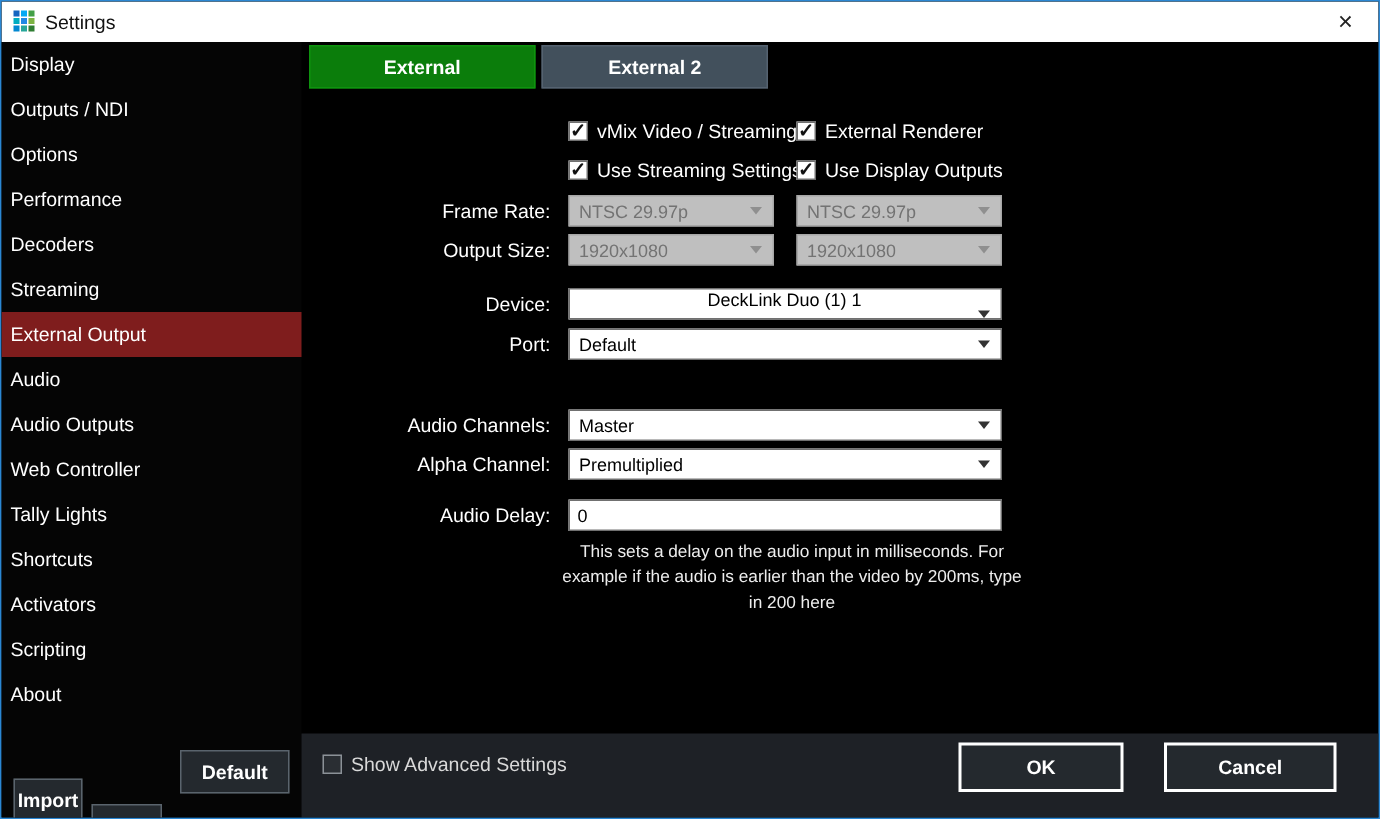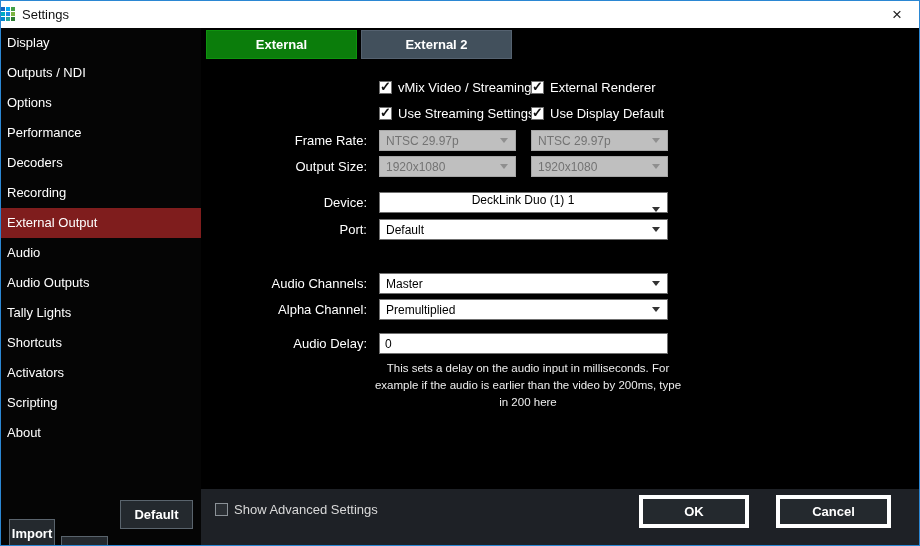--- a/index.html
+++ b/index.html
@@ -12,21 +12,21 @@
     background: #000;
     border: 1px solid #2b87d3;
     overflow: hidden;
   }
 
   
   .titlebar {
     position: absolute; top: 0; left: 0; right: 0; height: 27px;
     background: #ffffff;
     display: flex; align-items: center;
-    padding-left: 0;
+    padding-left: 8px;
   }
   .logo {
     width: 15px; height: 15px;
     display: grid;
     grid-template-columns: repeat(3, 4px);
     grid-template-rows: repeat(3, 4px);
     gap: 1px;
     margin-right: 6px;
   }
   .logo i { display: block; width: 4px; height: 4px; }
@@ -136,21 +136,21 @@
 
   
   .footer {
     position: absolute; left: 200px; top: 488px; right: 0; bottom: 0;
     background: #1e2126;
   }
   .footer-btn {
     position: absolute;
     height: 33px;
     background: #24292e;
-    border: 4px solid #ffffff;
+    border: 2px solid #ffffff;
     color: #fff; font-size: 13px; font-weight: bold;
     cursor: pointer;
     font-family: "Liberation Sans", sans-serif;
   }
 </style>
 </head>
 <body>
 
 <div class="window">
 
@@ -169,24 +169,25 @@
     <span class="title">Settings</span>
     <span class="close-btn">×</span>
   </div>
 
   <div class="sidebar">
     <div class="side-item">Display</div>
     <div class="side-item">Outputs / NDI</div>
     <div class="side-item">Options</div>
     <div class="side-item">Performance</div>
     <div class="side-item">Decoders</div>
-    <div class="side-item">Recording</div>
+    <div class="side-item">Streaming</div>
     <div class="side-item selected">External Output</div>
     <div class="side-item">Audio</div>
     <div class="side-item">Audio Outputs</div>
+    <div class="side-item">Web Controller</div>
     <div class="side-item">Tally Lights</div>
     <div class="side-item">Shortcuts</div>
     <div class="side-item">Activators</div>
     <div class="side-item">Scripting</div>
     <div class="side-item">About</div>
   </div>
 
   <button class="side-btn" style="left:8px; top:518px; width:46px;">Import</button>
   <button class="side-btn" style="left:60px; top:499px; width:47px;margin-top:36px;">Export</button>
   <button class="side-btn" style="left:119px; top:499px; width:73px;">Default</button>
@@ -202,21 +203,21 @@
     <span class="cb checked"></span>
     <span class="cb-label">External Renderer</span>
   </div>
 
   <div class="check-row" style="left:378px; top:105px;">
     <span class="cb checked"></span>
     <span class="cb-label">Use Streaming Settings</span>
   </div>
   <div class="check-row" style="left:530px; top:105px;">
     <span class="cb checked"></span>
-    <span class="cb-label">Use Display Default</span>
+    <span class="cb-label">Use Display Outputs</span>
   </div>
 
   <div class="lbl" style="top:129px;">Frame Rate:</div>
   <div class="dd disabled" style="left:378px; top:129px; width:137px;">
     <span class="dd-value">NTSC 29.97p</span>
     <span class="dd-arrow"></span>
   </div>
   <div class="dd disabled" style="left:530px; top:129px; width:137px;">
     <span class="dd-value">NTSC 29.97p</span>
     <span class="dd-arrow"></span>

